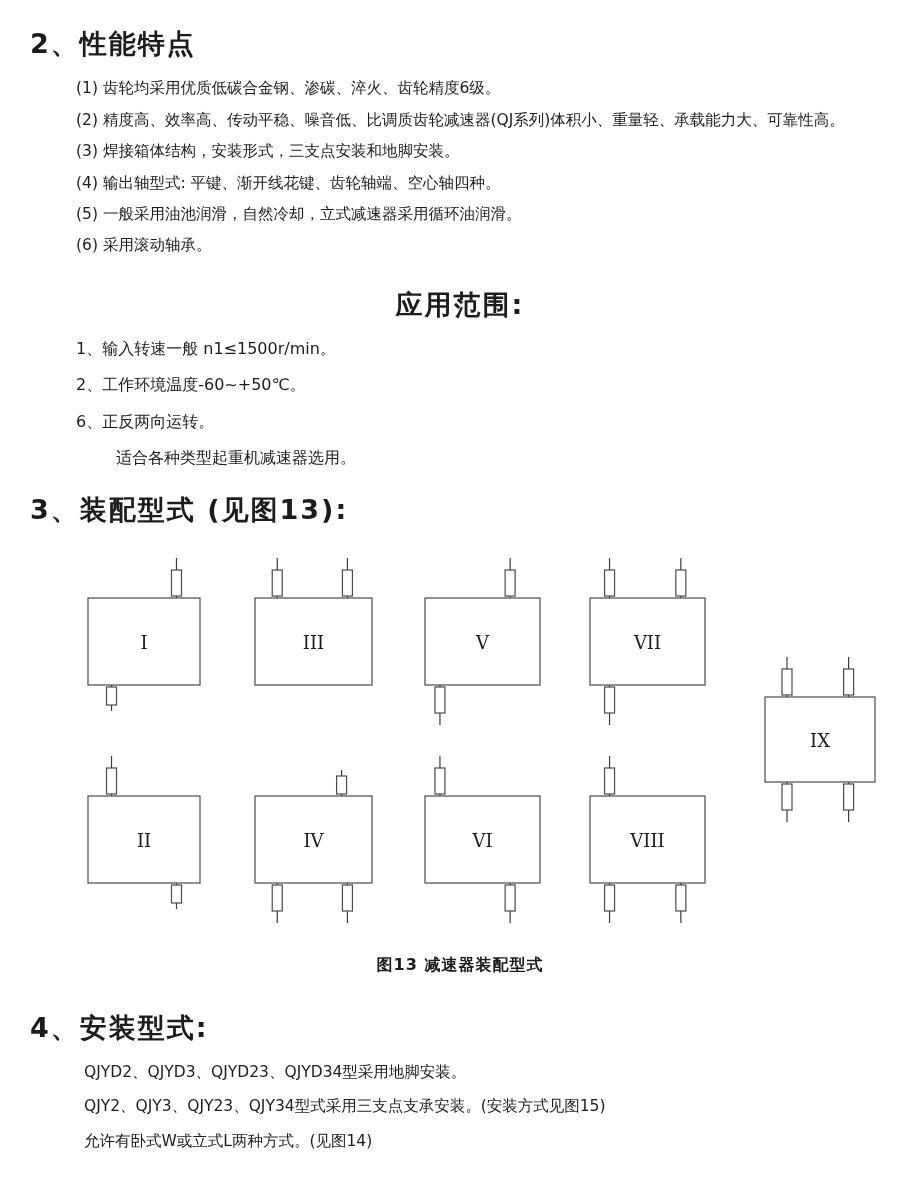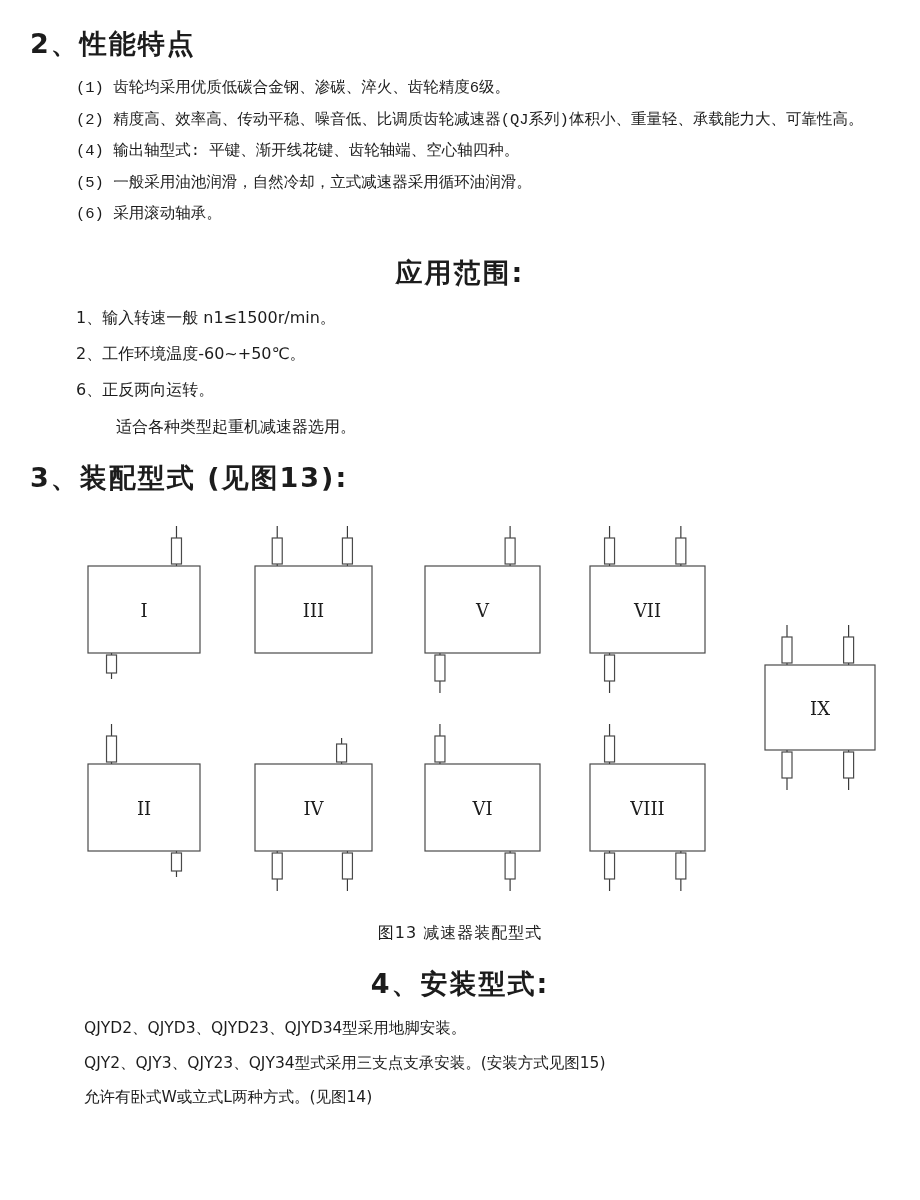--- a/index.html
+++ b/index.html
@@ -5,44 +5,45 @@
   html,body{margin:0;padding:0;}
   body{
     width:920px;height:1200px;overflow:hidden;
     background:#ffffff;color:#1c1c1c;
     font-family:"DejaVu Sans","Liberation Sans",sans-serif;
   }
   .page{padding:26px 30px 12px 30px;box-sizing:border-box;width:920px;height:1200px;}
   .h{font-size:27px;font-weight:600;margin:0 0 16px 0;letter-spacing:2px;line-height:1.3;}
   .h-app{margin-top:30px;text-align:center;}
   .h-sec3{margin-top:22px;}
-  .h-sec4{margin-top:22px;text-align:center;}
+  .h-sec4{margin-top:34px;}
   .list{margin-left:46px;}
-  .feat .li{margin:0 0 9px 0;font-size:15.5px;line-height:1.45;font-weight:500;font-family:Liberation Mono, monospace;}
+  .feat .li{margin:0 0 9px 0;font-size:15.5px;line-height:1.45;font-weight:500;}
   .app .li{margin:0 0 14px 0;font-size:16px;line-height:1.4;font-weight:500;}
   .app .note{margin-left:40px;}
   .inst .li{margin:0 0 12px 8px;font-size:15.5px;line-height:1.45;font-weight:500;}
   .figure{margin:0;}
   .figure svg{display:block;}
   .unit-box{fill:none;stroke:#4a4a4a;stroke-width:1.2;}
   .shaft-line{stroke:#3a3a3a;stroke-width:1.2;}
   .shaft-journal{fill:#ffffff;stroke:#4a4a4a;stroke-width:1.2;}
   .unit-label{font-family:"DejaVu Serif","Liberation Serif",serif;font-size:18px;fill:#1c1c1c;}
-  .caption{font-size:16px;font-weight:400;text-align:center;margin:2px 0 0 0;letter-spacing:1px;}
+  .caption{font-size:16px;font-weight:700;text-align:center;margin:2px 0 0 0;letter-spacing:1px;}
 </style>
 </head>
 <body>
 
 <div class="page">
 
   <h1 class="h">2、性能特点</h1>
 
   <div class="list feat">
     <p class="li">(1) 齿轮均采用优质低碳合金钢、渗碳、淬火、齿轮精度6级。</p>
     <p class="li">(2) 精度高、效率高、传动平稳、噪音低、比调质齿轮减速器(QJ系列)体积小、重量轻、承载能力大、可靠性高。</p>
+    <p class="li">(3) 焊接箱体结构，安装形式，三支点安装和地脚安装。</p>
     <p class="li">(4) 输出轴型式: 平键、渐开线花键、齿轮轴端、空心轴四种。</p>
     <p class="li">(5) 一般采用油池润滑，自然冷却，立式减速器采用循环油润滑。</p>
     <p class="li">(6) 采用滚动轴承。</p>
   </div>
 
   <h1 class="h h-app">应用范围:</h1>
 
   <div class="list app">
     <p class="li">1、输入转速一般 n1≤1500r/min。</p>
     <p class="li">2、工作环境温度-60~+50℃。</p>

